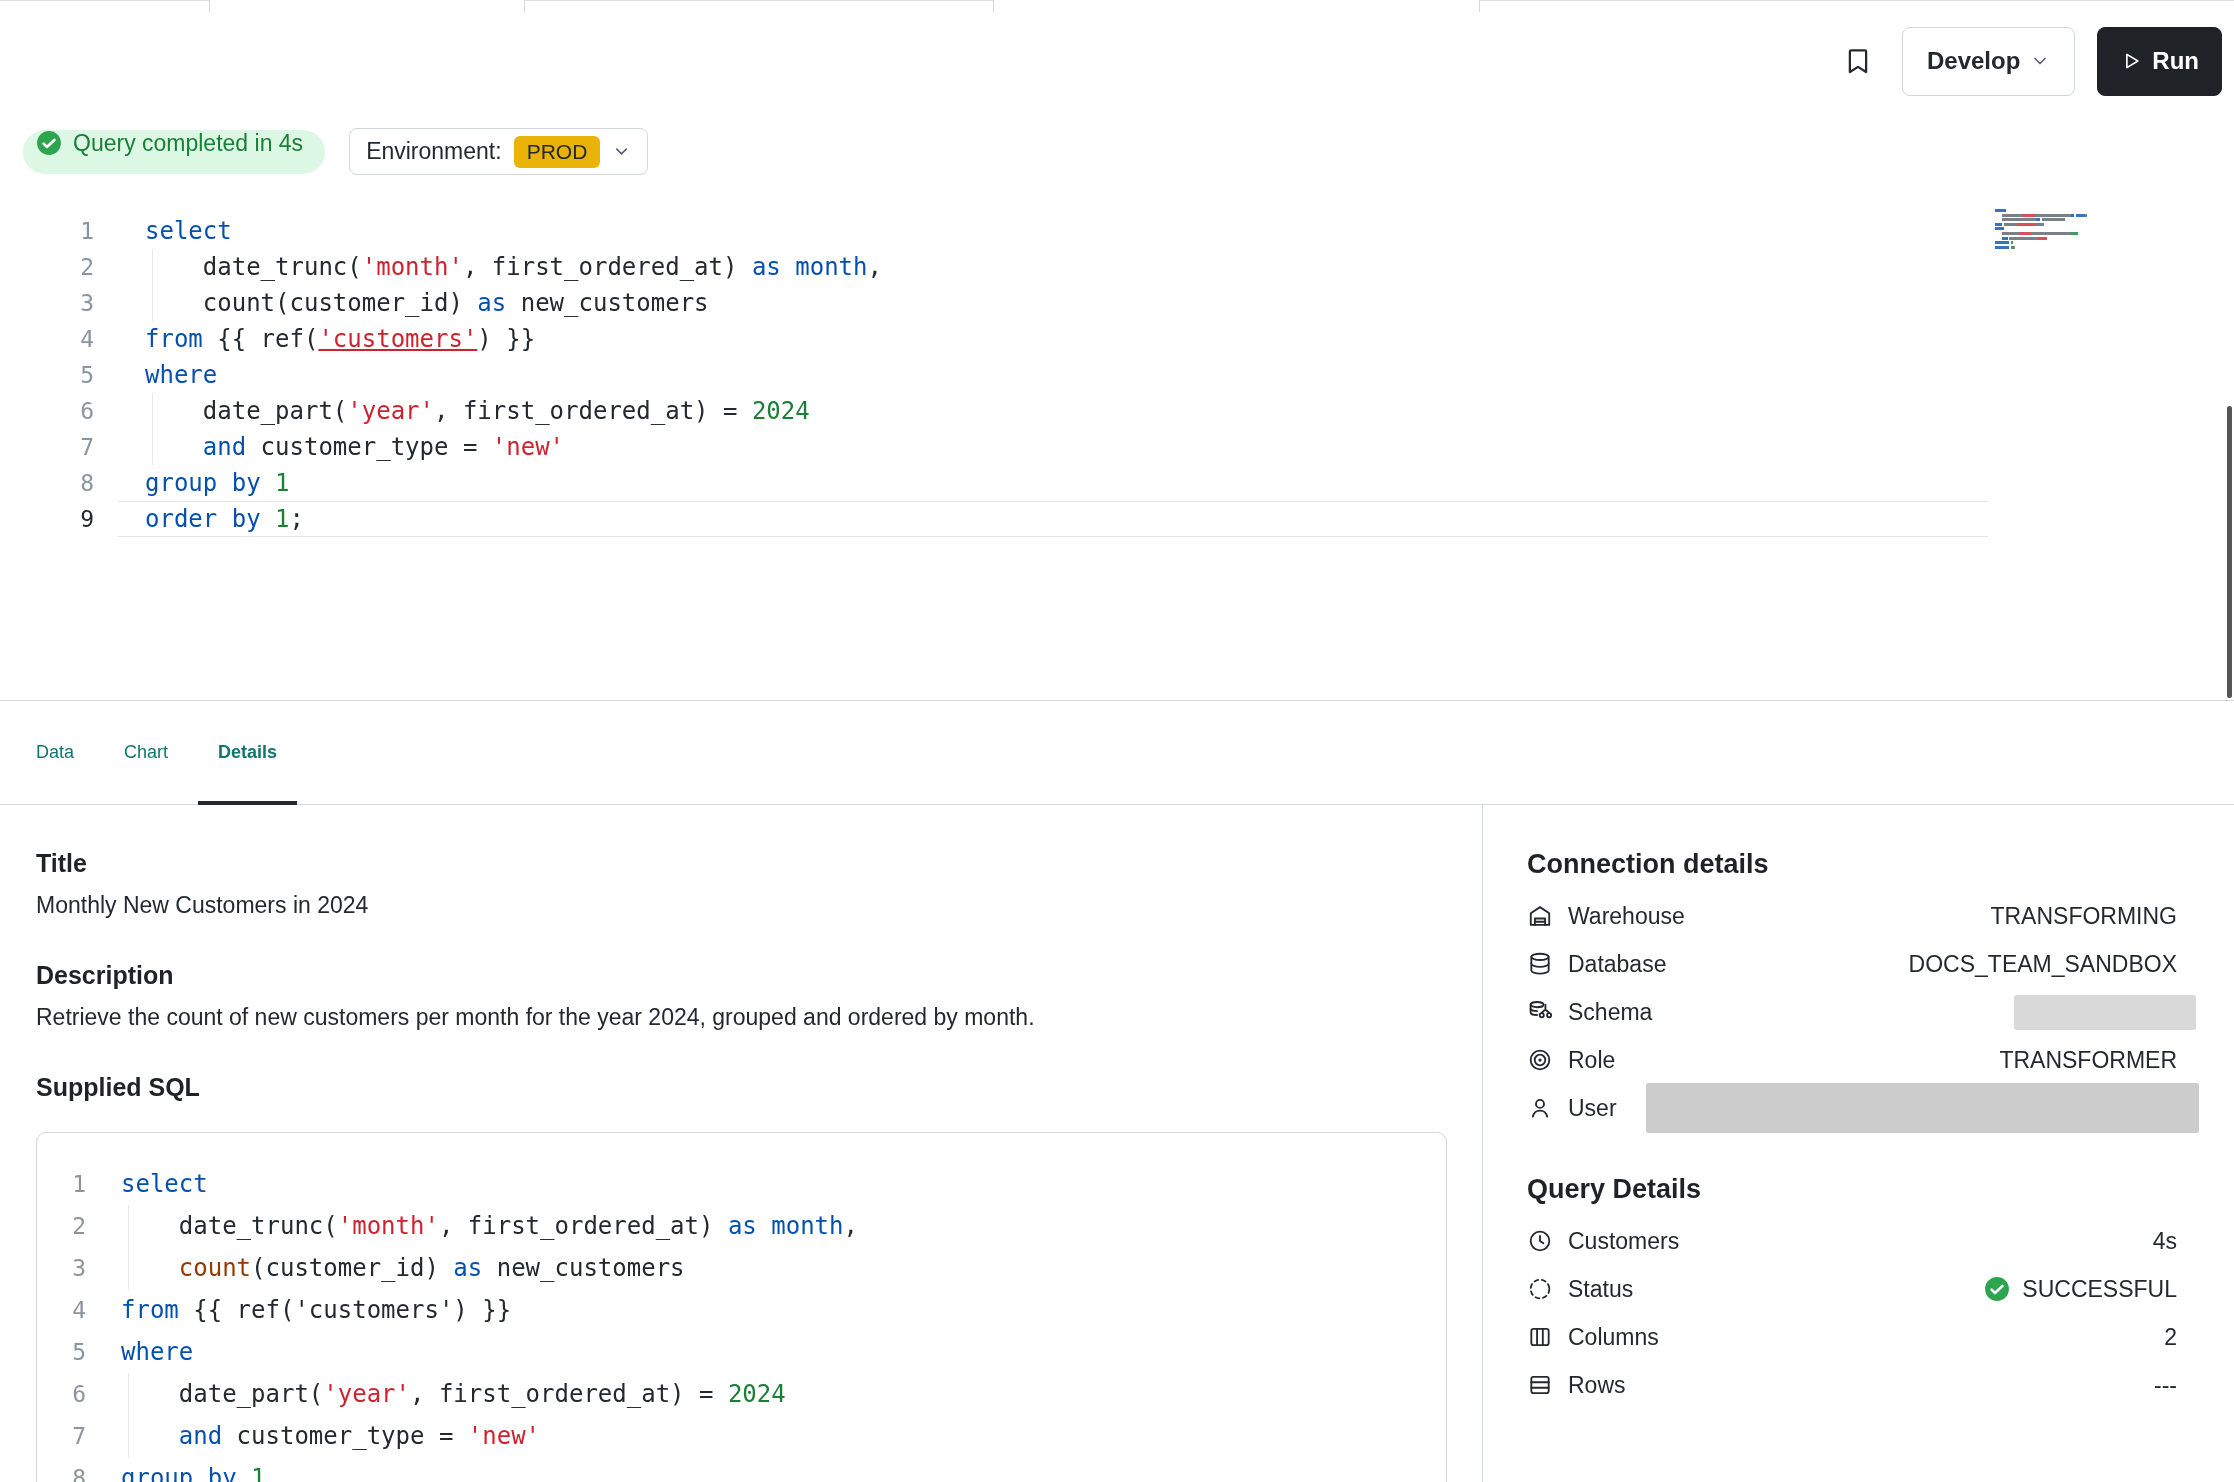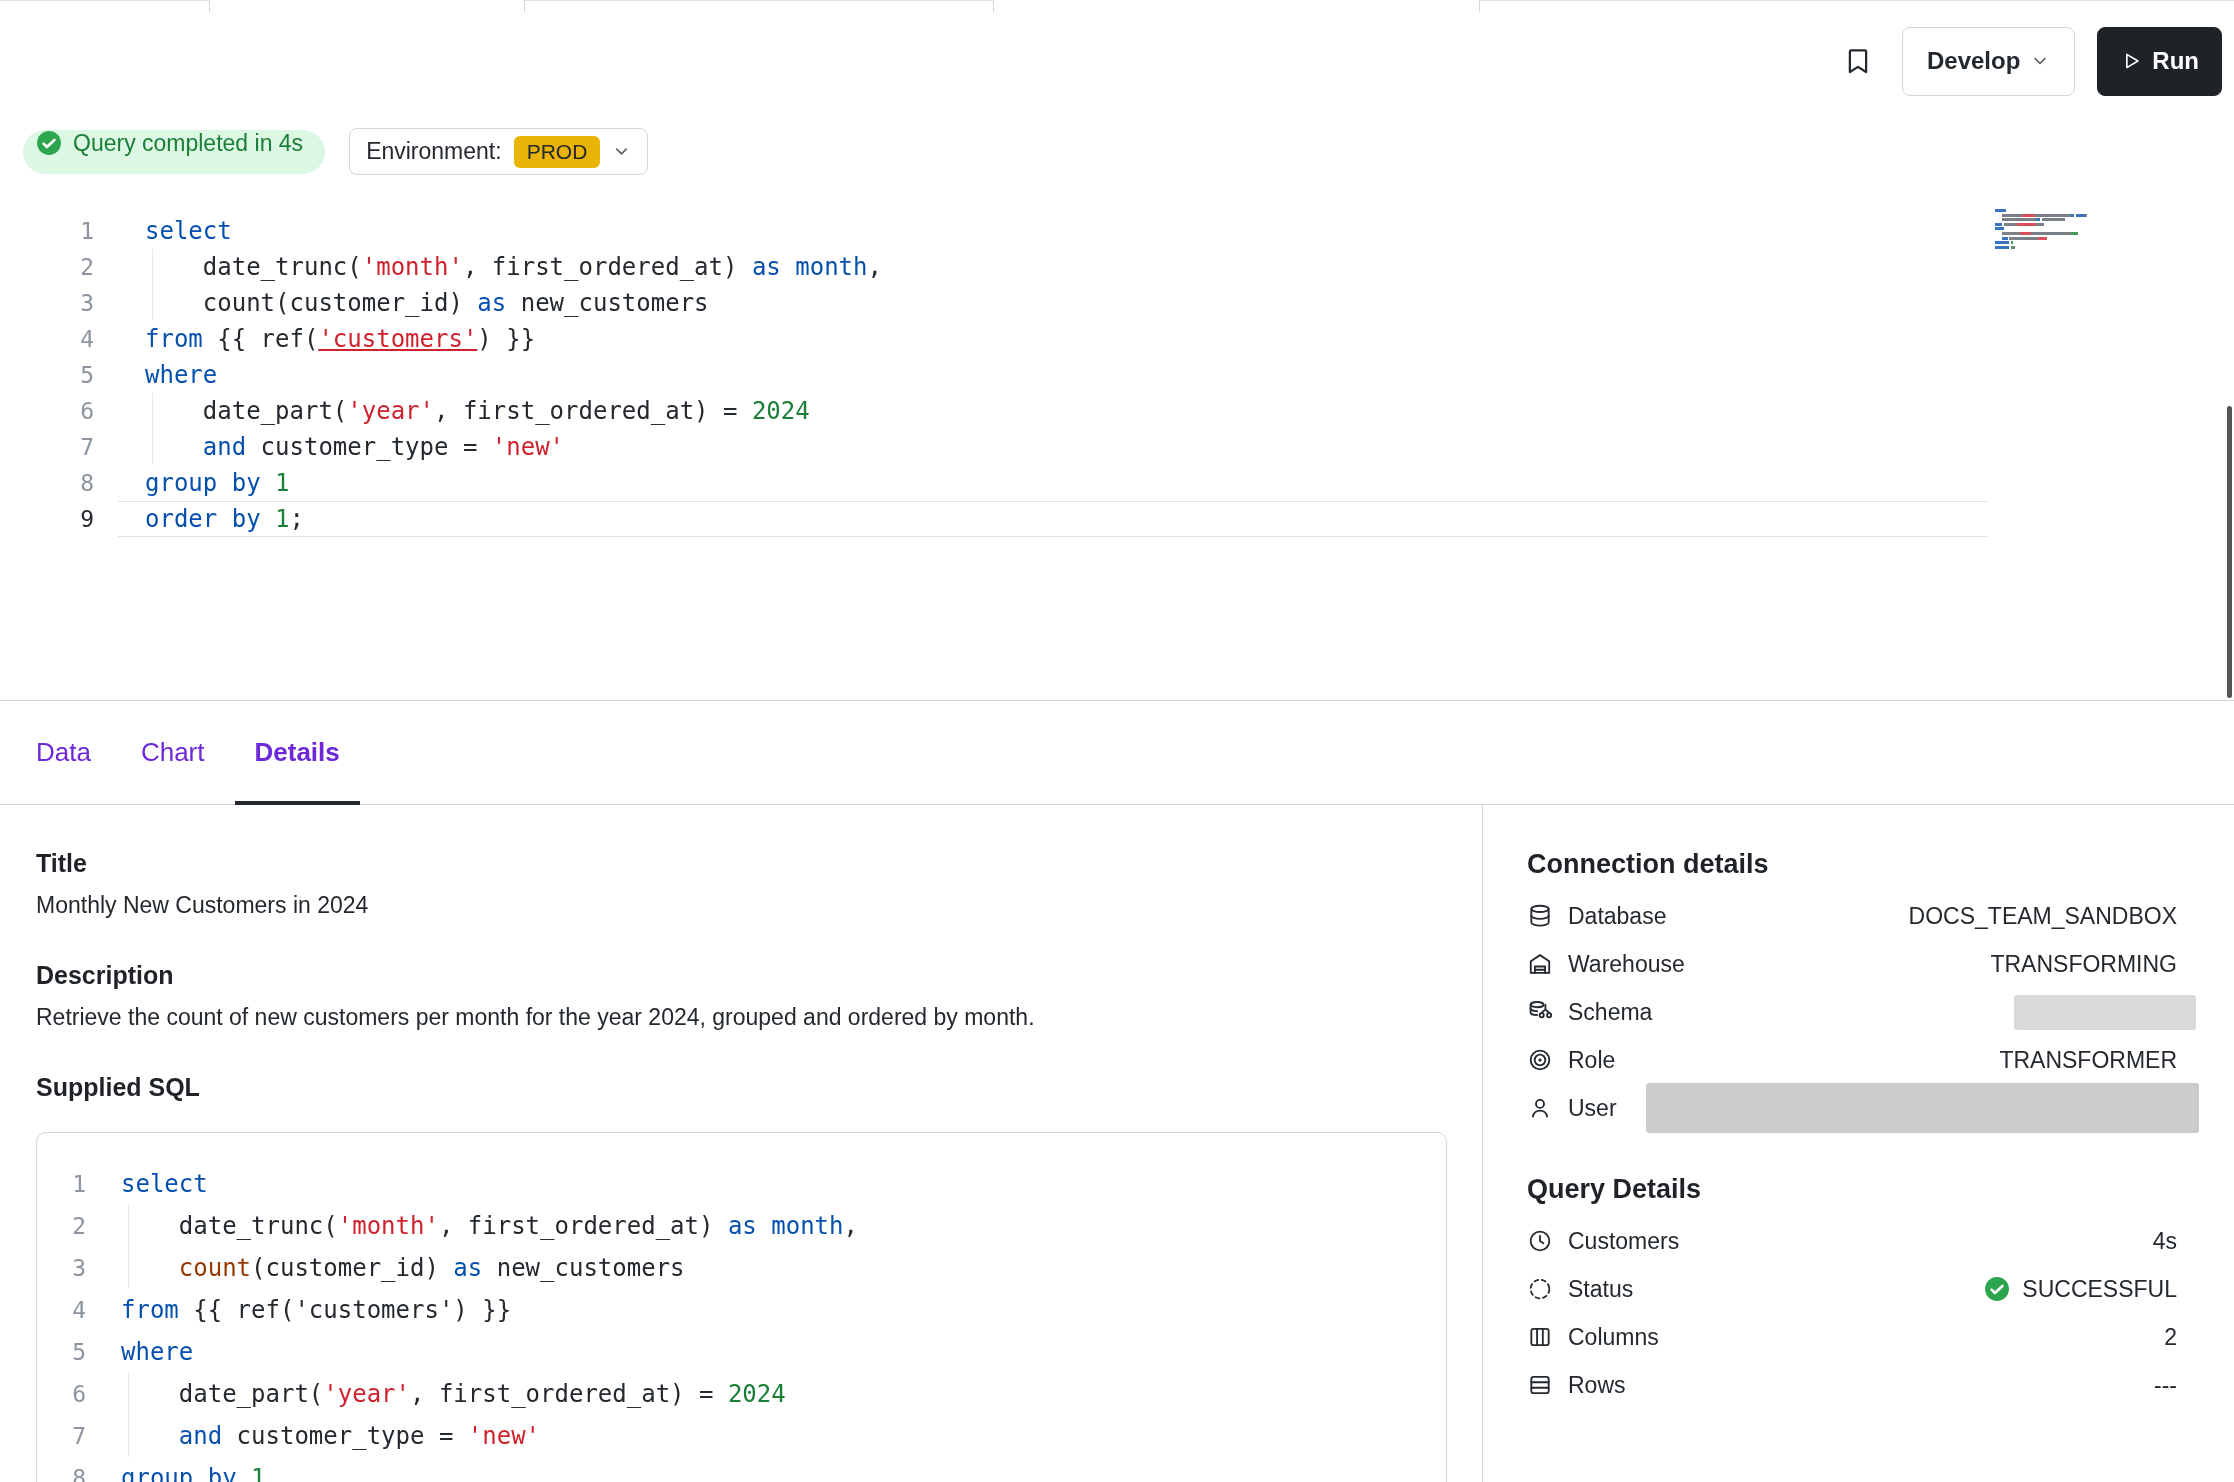--- a/index.html
+++ b/index.html
@@ -48,21 +48,21 @@
 .mm-row{display:flex;height:3px;margin-bottom:1.6px}
 .mm-seg{height:3px;opacity:.8;flex:none}
 .mm-sp{background:transparent}
 .mm-kw{background:#0550ae}.mm-str{background:#cf222e}.mm-num{background:#1a7f37}
 .mm-pl{background:#57606a}.mm-bi{background:#57606a}.mm-lnk{background:#cf222e}
 
 .scroll-thumb{position:absolute;right:2px;top:406px;width:5px;height:292px;background:#555;border-radius:3px}
 
 
 .tabs-row{height:104px;display:flex;align-items:stretch;gap:10px;padding-left:16px;border-bottom:1px solid #d0d7de}
-.tab{display:flex;align-items:center;padding:0 20px;font-size:26px;color:#6d28d9;cursor:pointer;position:relative}
+.tab{display:flex;align-items:center;padding:0 20px;font-size:18px;color:#0f766e;cursor:pointer;position:relative}
 .tab.active{font-weight:700}
 .tab.active::after{content:"";position:absolute;left:0;right:0;bottom:-1px;height:4px;background:#24292f}
 
 
 .content{display:flex;height:679px}
 .left-col{width:1482px;flex:none;padding:44px 36px 0 36px}
 .section-heading{font-size:25px;font-weight:700;color:#1f2328}
 .section-value{font-size:23px;margin-top:14px;color:#24292f}
 .mt-lg{margin-top:42px}
 .sql-box{margin-top:30px;width:1411px;border:1px solid #d0d7de;border-radius:10px;background:#fff;
@@ -245,41 +245,41 @@
           <div class="cm-line"><span class="ln">8</span><span class="code"><span class="tok-kw">group by</span><span class="tok-pl"> </span><span class="tok-num">1</span></span></div>
         </div>
     </div>
   </div>
   <div class="right-panel">
     <div class="panel-heading">Connection details</div>
     <div id="connection-rows">
         <div class="detail-row">
           <span class="row-icon">
             <svg viewBox="0 0 24 24" fill="none" stroke="currentColor" stroke-width="1.7" stroke-linecap="round" stroke-linejoin="round">
+              <path d="M3.5 9.5 12 3.8l8.5 5.7v10.7H3.5z"></path>
+              <path d="M7.3 20.2v-5.9h9.4v5.9"></path>
+              <path d="M7.3 17.3h9.4"></path>
+            </svg>
+          </span>
+          <span class="row-label">Warehouse</span>
+          <span class="row-value">
+            <span>TRANSFORMING</span>
+          </span>
+        </div>
+        <div class="detail-row">
+          <span class="row-icon">
+            <svg viewBox="0 0 24 24" fill="none" stroke="currentColor" stroke-width="1.7" stroke-linecap="round" stroke-linejoin="round">
               <ellipse cx="12" cy="5.4" rx="8" ry="2.9"></ellipse>
               <path d="M4 5.4v6.3c0 1.6 3.6 2.9 8 2.9s8-1.3 8-2.9V5.4"></path>
               <path d="M4 11.7V18c0 1.6 3.6 2.9 8 2.9s8-1.3 8-2.9v-6.3"></path>
             </svg>
           </span>
           <span class="row-label">Database</span>
           <span class="row-value">
             <span>DOCS_TEAM_SANDBOX</span>
-          </span>
-        </div>
-        <div class="detail-row">
-          <span class="row-icon">
-            <svg viewBox="0 0 24 24" fill="none" stroke="currentColor" stroke-width="1.7" stroke-linecap="round" stroke-linejoin="round">
-              <path d="M3.5 9.5 12 3.8l8.5 5.7v10.7H3.5z"></path>
-              <path d="M7.3 20.2v-5.9h9.4v5.9"></path>
-              <path d="M7.3 17.3h9.4"></path>
-            </svg>
-          </span>
-          <span class="row-label">Warehouse</span>
-          <span class="row-value">
-            <span>TRANSFORMING</span>
           </span>
         </div>
         <div class="detail-row">
           <span class="row-icon">
             <svg viewBox="0 0 24 24" fill="none" stroke="currentColor" stroke-width="1.7" stroke-linecap="round" stroke-linejoin="round">
               <ellipse cx="9.3" cy="5.2" rx="6" ry="2.4"></ellipse>
               <path d="M3.3 5.2v7.2c0 1.3 2.7 2.4 6 2.4"></path>
               <path d="M3.3 8.8c0 1.3 2.7 2.4 6 2.4"></path>
               <path d="M17 5.2v4.4m0 0-3.4 3.1m3.4-3.1 3.4 3.1"></path>
               <circle cx="13.6" cy="15" r="1.9"></circle>

